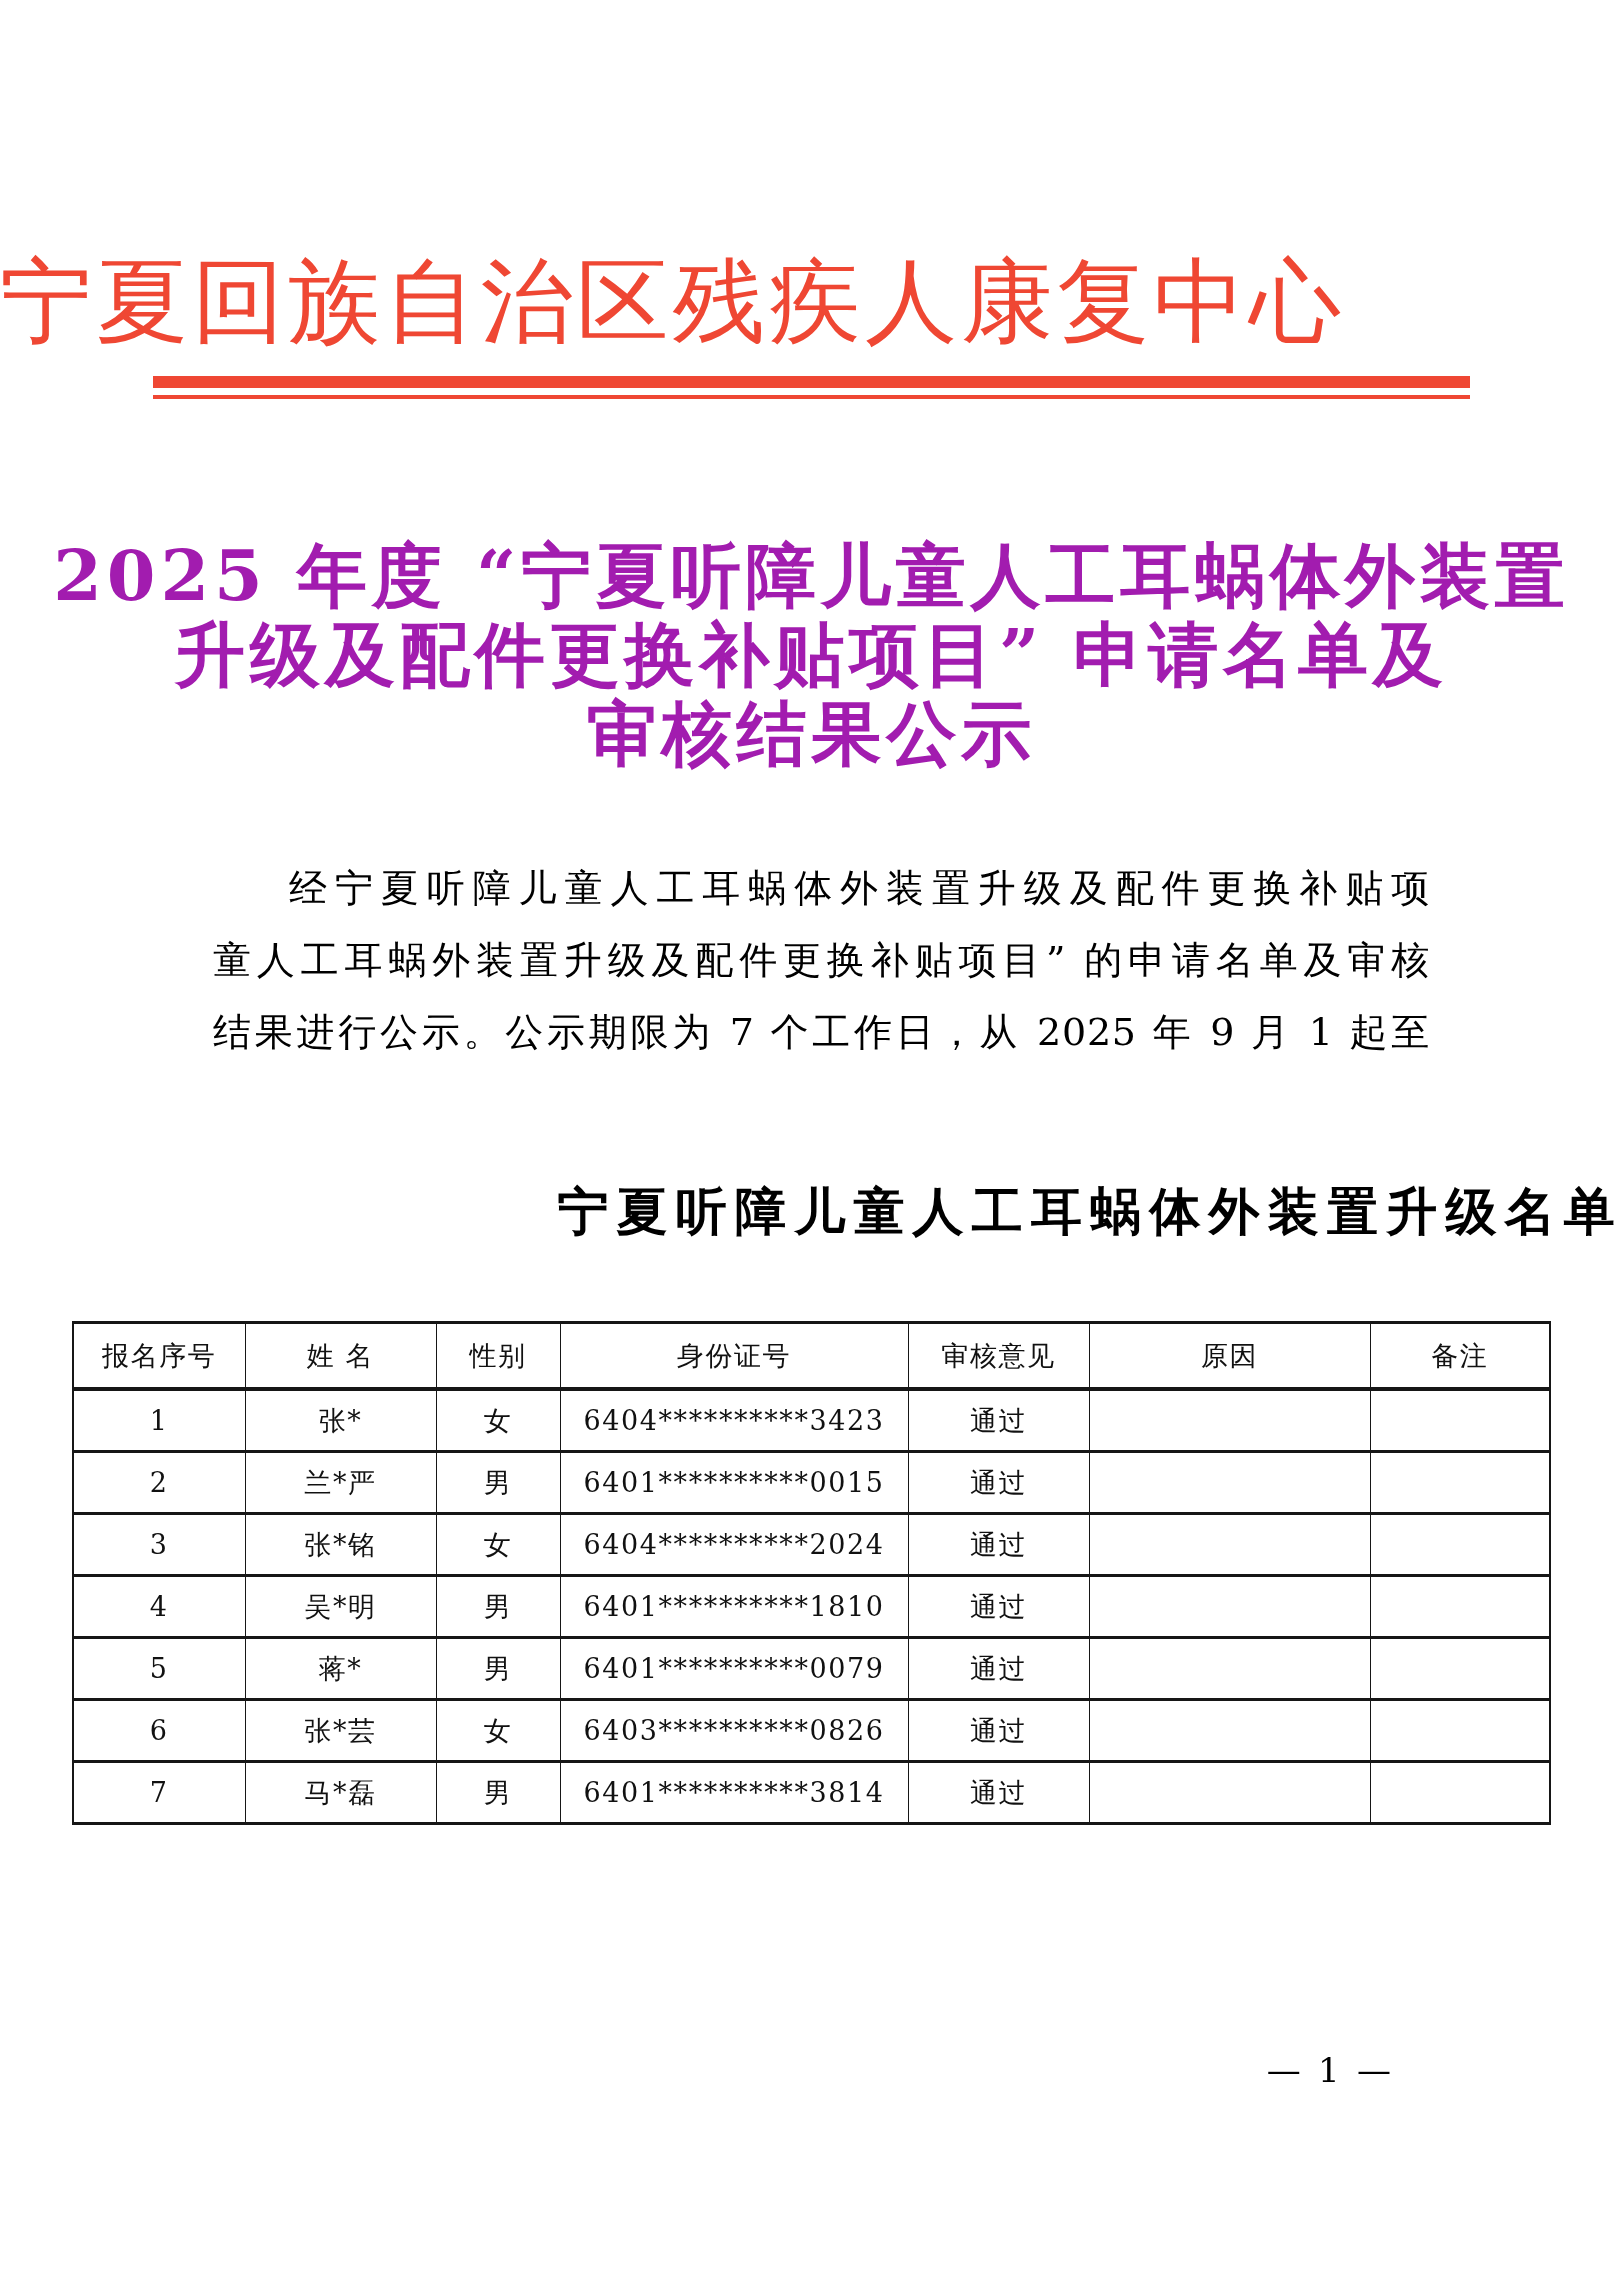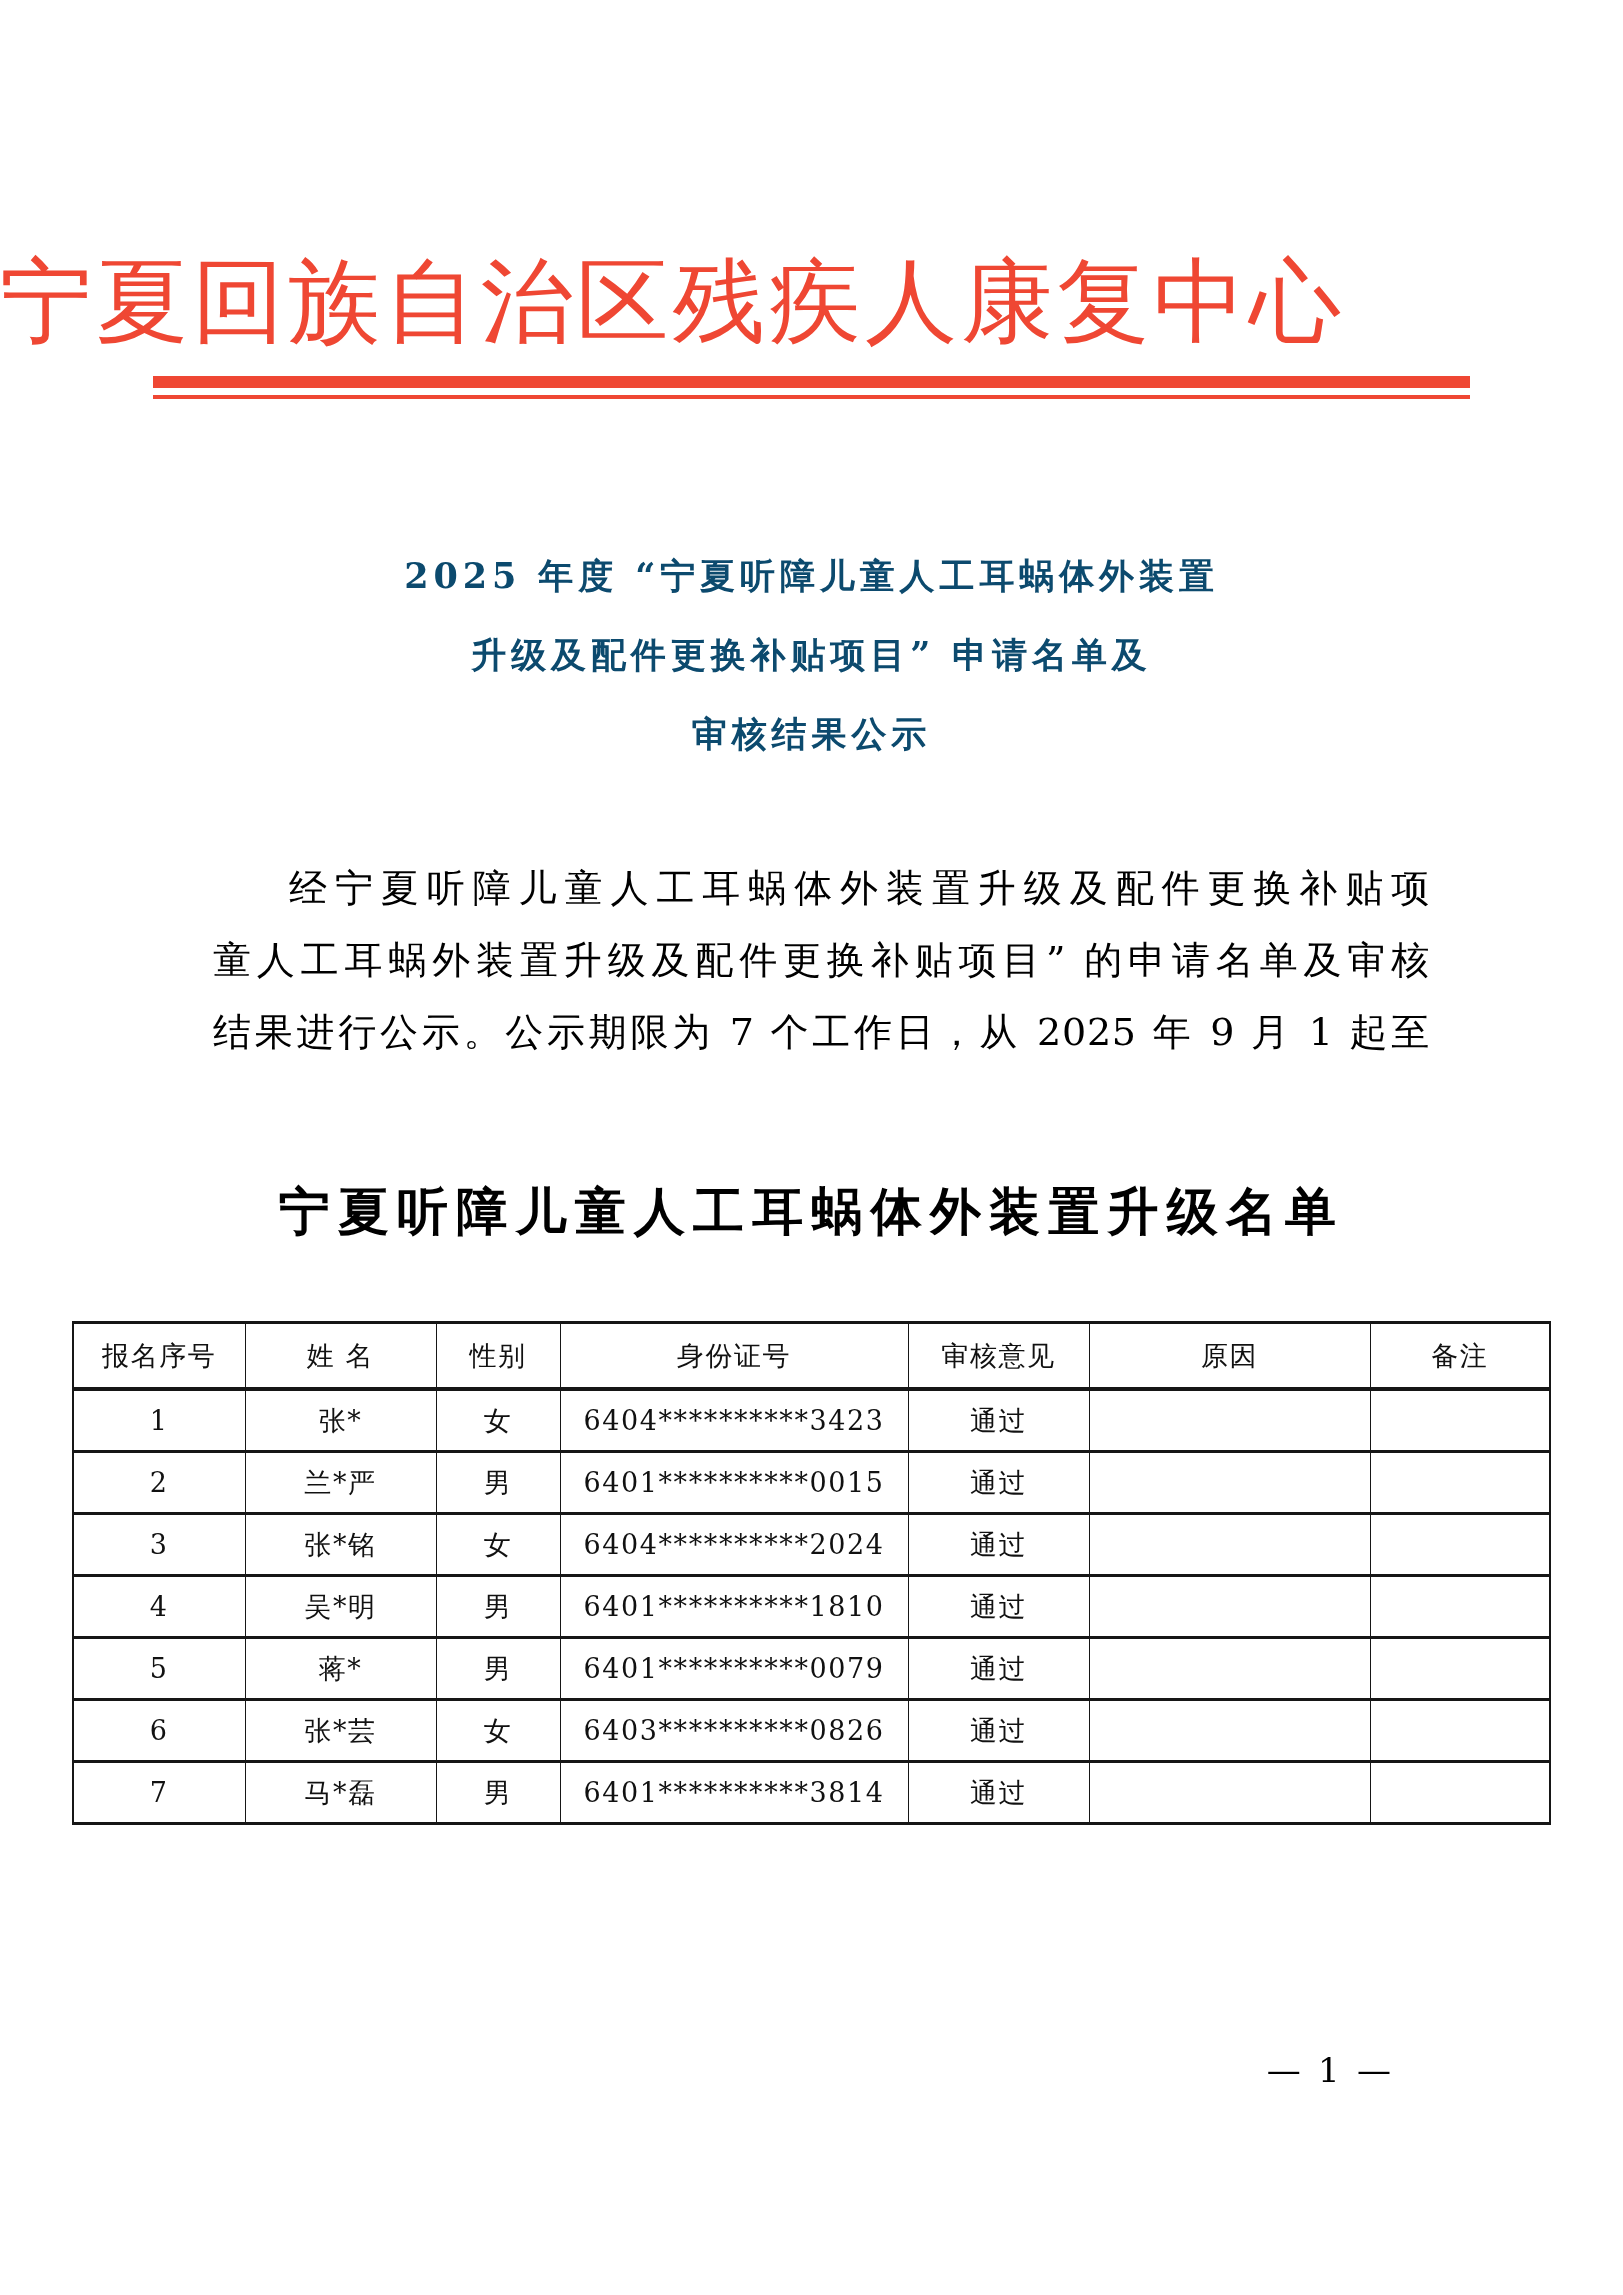--- a/index.html
+++ b/index.html
@@ -34,25 +34,25 @@
     width: 1317px;
     height: 4.1px;
     background: #ef4733;
     margin: 7.4px auto 0 auto;
   }
 
   
   .doc-title {
     margin-top: 137px;
     text-align: center;
-    font-size: 35px;
+    font-size: 70px;
     font-weight: 700;
     line-height: 79px;
     letter-spacing: 4.9px;
-    color: #0c4a6e;
+    color: #a21caf;
   }
 
   
   .body-par {
     width: 1227px;
     margin: 79px 0 0 203px;
     font-size: 38px;
     line-height: 72px;
     letter-spacing: 0.8px;
     color: #000000;
@@ -63,21 +63,21 @@
     margin-left: 10px;
   }
   .body-line.first { text-indent: 2em; }
   .body-line.last  { text-align: left; text-align-last: left; }
 
   
   .list-title {
     margin-top: 110px;
     height: 67px;
     line-height: 67px;
-    text-align: center;
+    text-align: right;
     font-size: 51px;
     font-weight: 700;
     letter-spacing: 8.2px;
     color: #000000;
     white-space: nowrap;
   }
 
   
   table.roster {
     width: 1477px;

